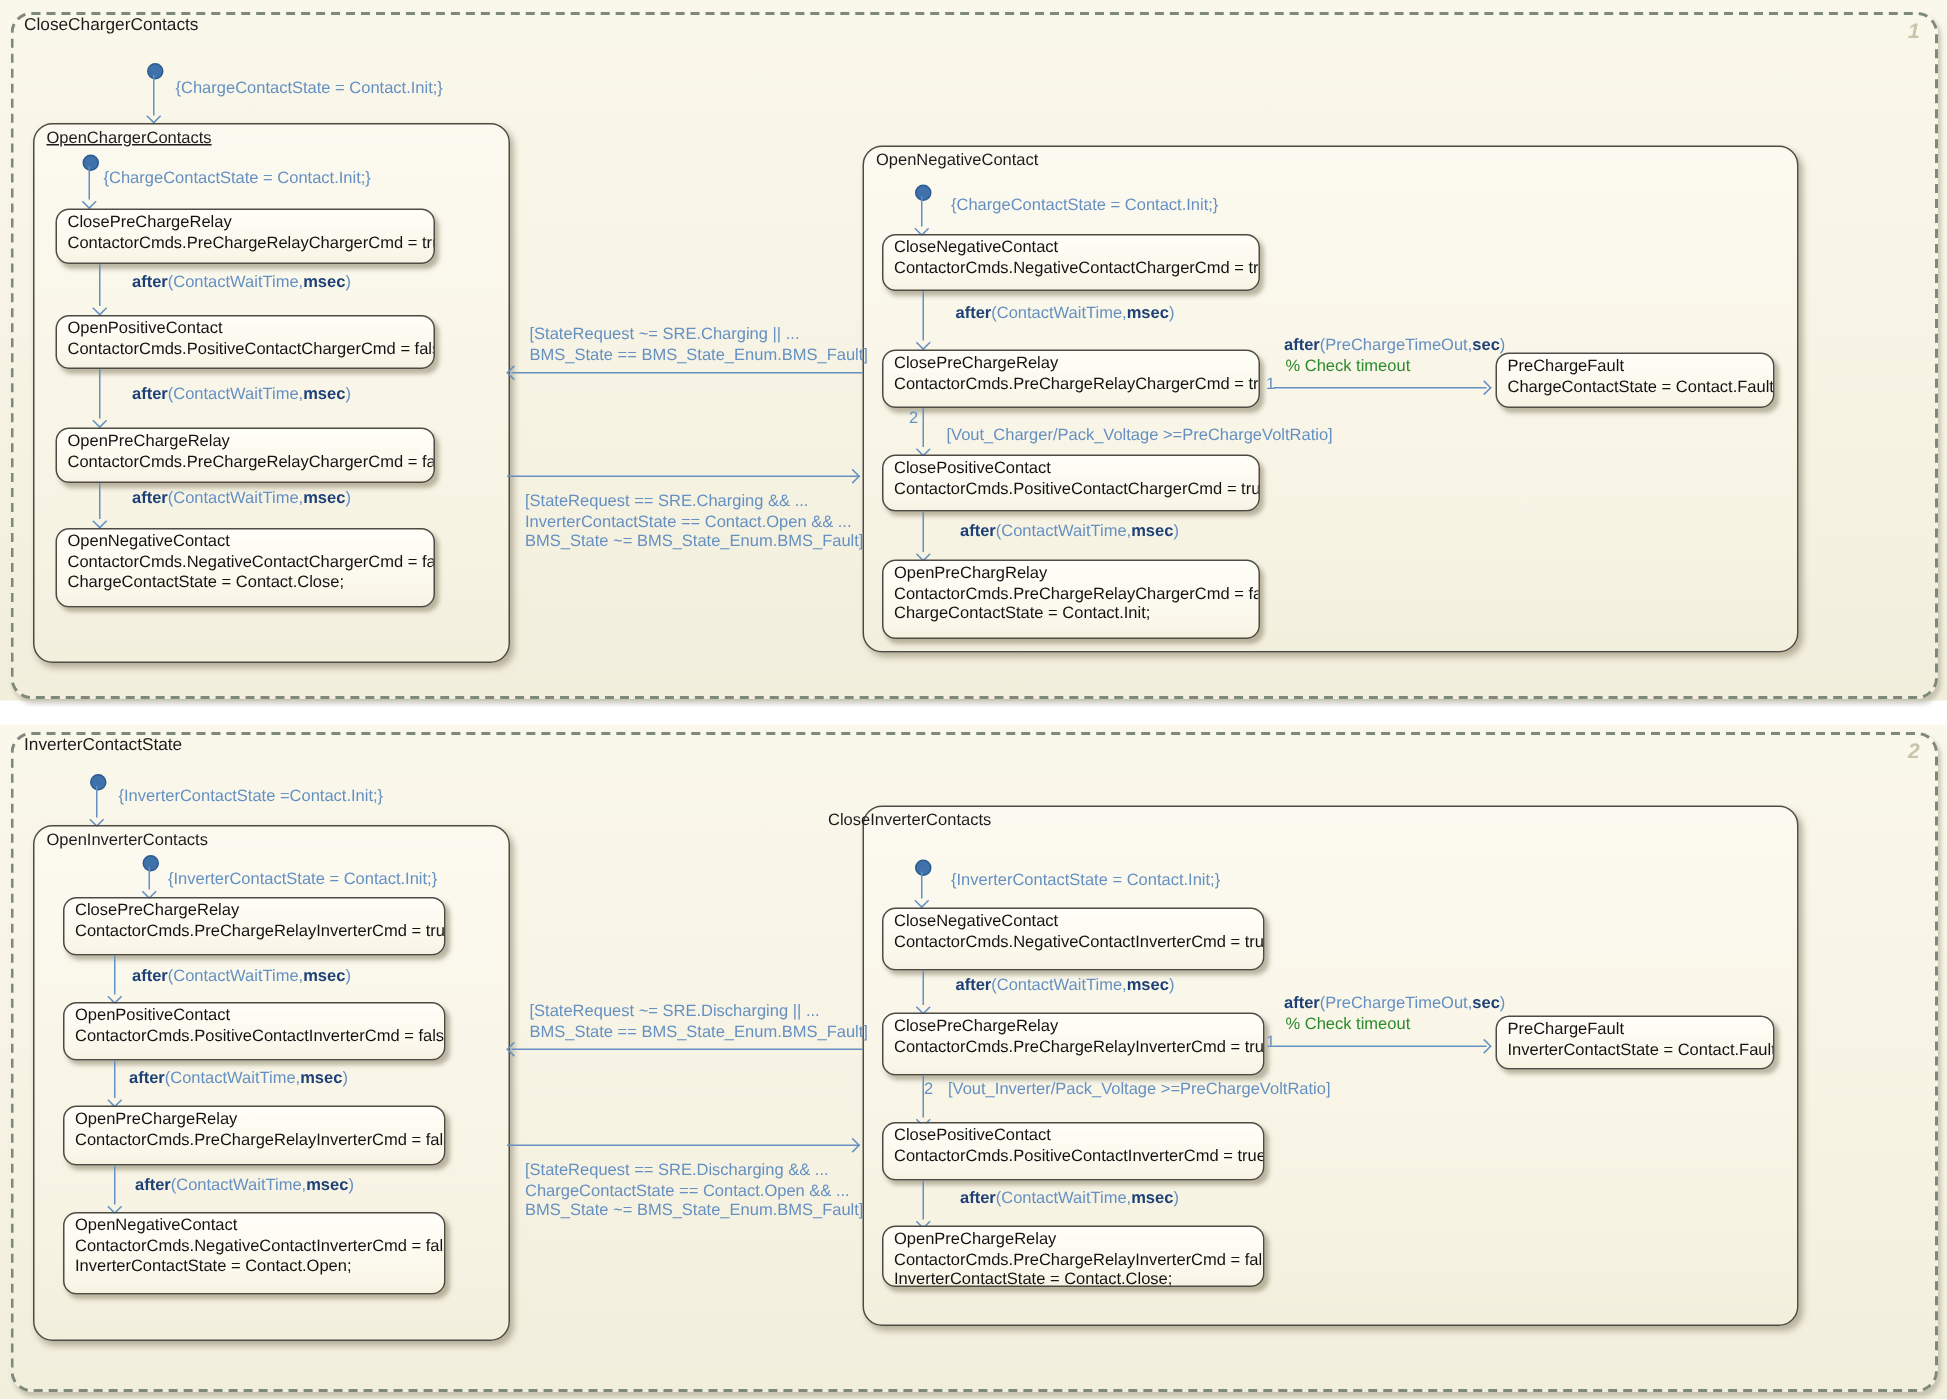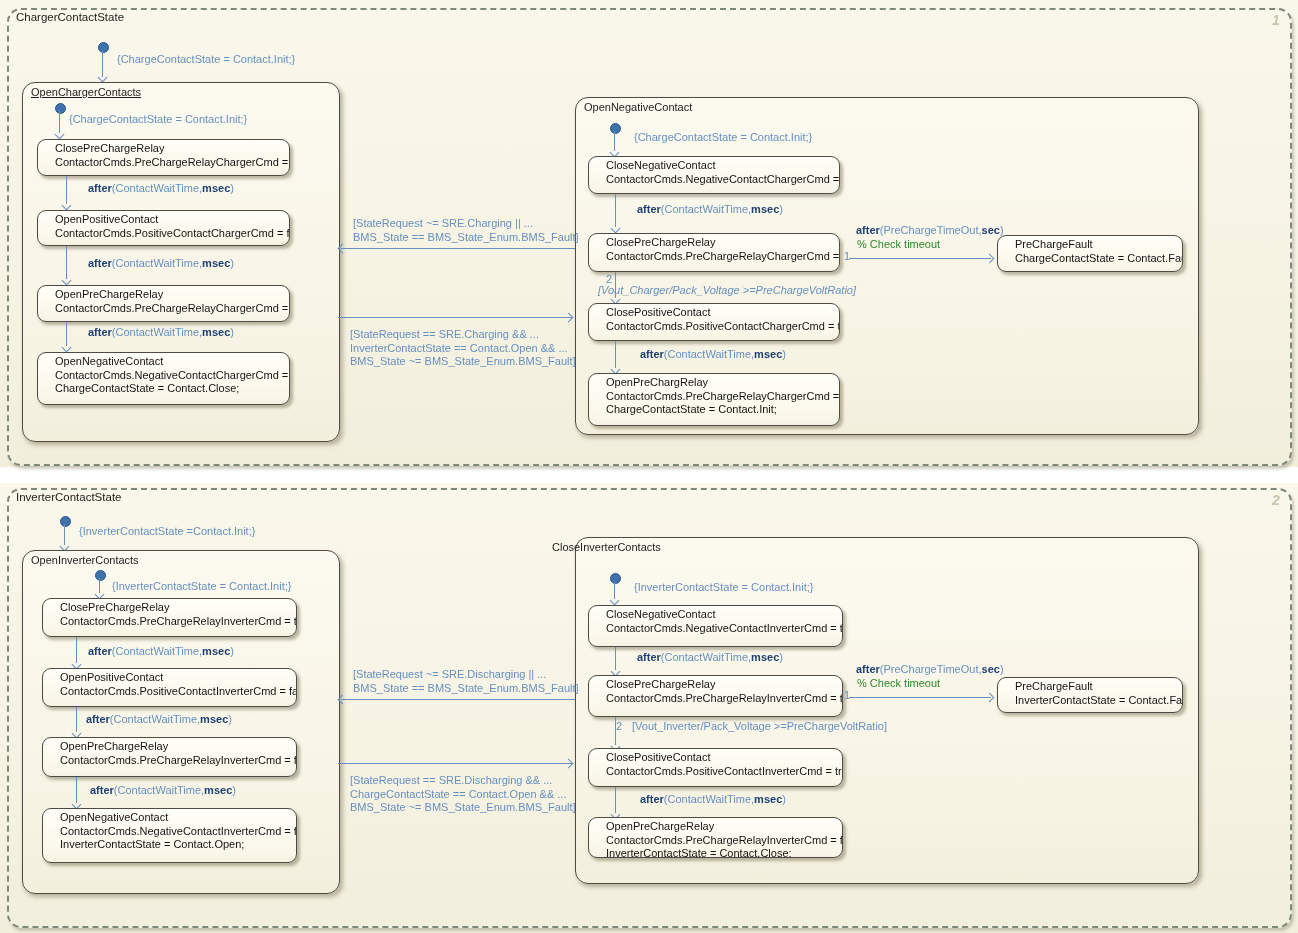--- a/index.html
+++ b/index.html
@@ -14,21 +14,21 @@
   .badge{position:absolute;font-size:14px;font-weight:bold;font-style:italic;color:#c9c4ab;}
 
   .group{position:absolute;border:1.6px solid #4e4b44;border-radius:13px;
          background:linear-gradient(180deg,#fcfaf0 0%,#f7f3e3 80%,#f3efdd 100%);
          box-shadow:2.5px 3px 4px rgba(125,118,90,.5);}
   .group-label{position:absolute;font-size:11px;color:#1c1c1c;white-space:nowrap;}
 
   .st{position:absolute;border:1.4px solid #4e4b44;border-radius:9px;
       background:linear-gradient(180deg,#fffef8 0%,#faf7e9 85%,#f6f2e2 100%);
       box-shadow:2.5px 3px 3px rgba(125,118,90,.5);
-      padding:2px 17px;font-size:11px;line-height:13.5px;color:#131313;overflow:hidden;box-sizing:border-box;}
+      padding:2px 7px;font-size:11px;line-height:13.5px;color:#131313;overflow:hidden;box-sizing:border-box;}
   .st div{white-space:nowrap;}
 
   .vl{position:absolute;width:0;border-left:1.5px solid #6590c2;}
   .hl{position:absolute;height:0;border-top:1.5px solid #6590c2;}
   .chev{position:absolute;width:6px;height:6px;border-right:1.5px solid #6590c2;border-bottom:1.5px solid #6590c2;background:transparent;}
   .chev.d{transform:rotate(45deg);}
   .chev.l{transform:rotate(135deg);}
   .chev.r{transform:rotate(-45deg);}
   .dot{position:absolute;width:9px;height:9px;border-radius:50%;background:#3f72ab;border:1.5px solid #2b5a90;}
 
@@ -38,21 +38,21 @@
   .num{position:absolute;font-size:11px;color:#6590c2;white-space:nowrap;}
 </style>
 </head>
 <body>
 
 <div id="cv">
   <div class="tile" id="tile1"></div>
   <div class="tile" id="tile2"></div>
 
   <div class="chart" style="left:7px;top:8px;width:1281px;height:454px;"></div>
-  <div class="chart-label" style="left:16px;top:11px;">ChargerContactState</div>
+  <div class="chart-label" style="left:16px;top:11px;">CloseChargerContacts</div>
   <div class="badge" style="left:1272px;top:12px;">1</div>
 
   <div class="dot" style="left:98px;top:42px;"></div>
   <div class="vl" style="left:102px;top:50px;height:27px;"></div>
   <div class="chev d" style="left:99px;top:74px;"></div>
   <div class="lab" style="left:117px;top:53px;">{ChargeContactState = Contact.Init;}</div>
 
   <div class="group" style="left:22px;top:82px;width:316px;height:358px;"></div>
   <div class="group-label" style="left:31px;top:86px;text-decoration:underline;">OpenChargerContacts</div>
   <div class="dot" style="left:55px;top:103px;"></div>
@@ -117,21 +117,21 @@
   <div class="grn" style="left:857px;top:238px;">% Check timeout</div>
 
   <div class="st" style="left:997px;top:235px;width:186px;height:37px;">
     <div>PreChargeFault</div>
     <div>ChargeContactState = Contact.Fault;</div>
   </div>
 
   <div class="num" style="left:606px;top:273px;">2</div>
   <div class="vl" style="left:615px;top:272px;height:26px;"></div>
   <div class="chev d" style="left:612px;top:296px;"></div>
-  <div class="lab" style="left:598px;top:284px;font-style:italic;">[Vout_Charger/Pack_Voltage &gt;=PreChargeVoltRatio]</div>
+  <div class="lab" style="left:631px;top:284px;">[Vout_Charger/Pack_Voltage &gt;=PreChargeVoltRatio]</div>
 
   <div class="st" style="left:588px;top:303px;width:252px;height:38px;">
     <div>ClosePositiveContact</div>
     <div>ContactorCmds.PositiveContactChargerCmd = true;</div>
   </div>
   <div class="vl" style="left:615px;top:341px;height:27px;"></div>
   <div class="chev d" style="left:612px;top:366px;"></div>
   <div class="lab" style="left:640px;top:348px;"><span class="k">after</span><span>(ContactWaitTime,</span><span class="k">msec</span><span>)</span></div>
 
   <div class="st" style="left:588px;top:373px;width:252px;height:53px;">

